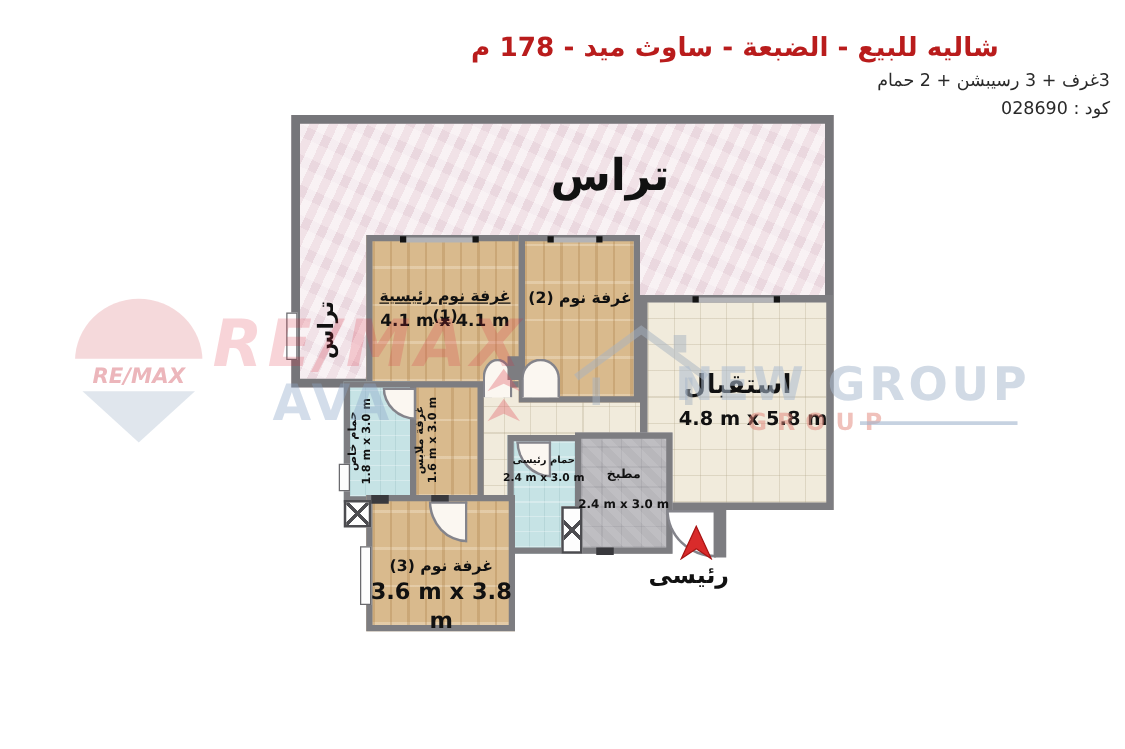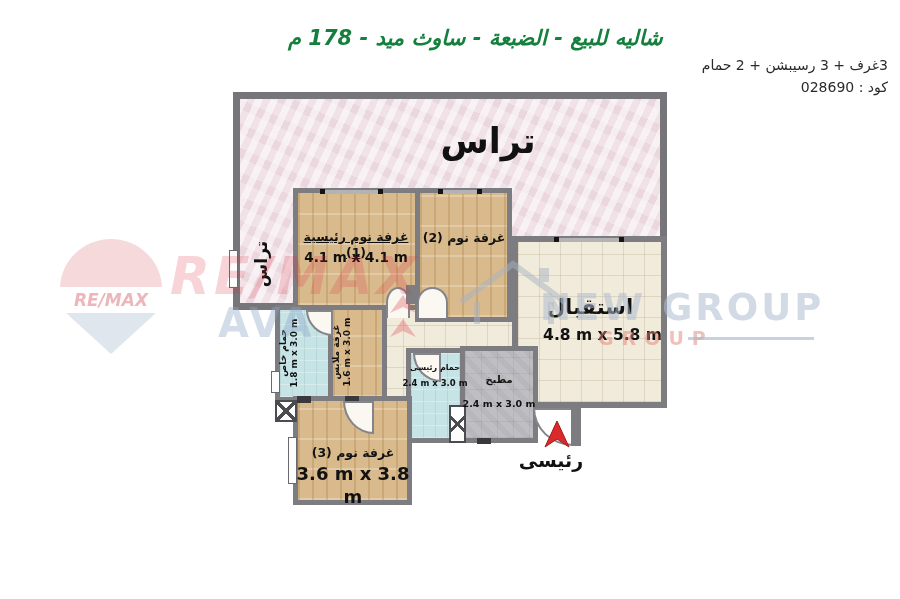--- a/index.html
+++ b/index.html
@@ -1,20 +1,20 @@
 <!DOCTYPE html>
 <html lang="ar"><head>
 <meta charset="utf-8">
 <style>
   html,body{margin:0;padding:0;background:#ffffff;}
   .stage{position:relative;width:900px;height:599px;background:#ffffff;overflow:hidden;
          font-family:"DejaVu Sans",sans-serif;}
   
-  .hdr-title{position:absolute;top:26px;right:12px;width:600px;text-align:left;direction:rtl;
-             font-size:21px;font-weight:bold;color:#15803d;font-style:italic;}
+  .hdr-title{position:absolute;top:26px;right:12px;width:600px;text-align:center;direction:rtl;
+             font-size:21px;font-weight:bold;color:#b91c1c;}
   .hdr-sub{position:absolute;top:57px;right:12px;width:500px;text-align:right;direction:rtl;
            font-size:14px;color:#2a2a2a;}
   .hdr-code{position:absolute;top:79px;right:12px;width:400px;text-align:right;direction:rtl;
             font-size:14px;color:#2a2a2a;}
   
   .room{position:absolute;box-sizing:border-box;}
   .w-outer{border:7px solid #76767a;}
   .w-in{border:5px solid #7d7d81;}
   .w-in6{border:6px solid #7d7d81;}
   .tx-terrace{background-color:#f1e2e7;

